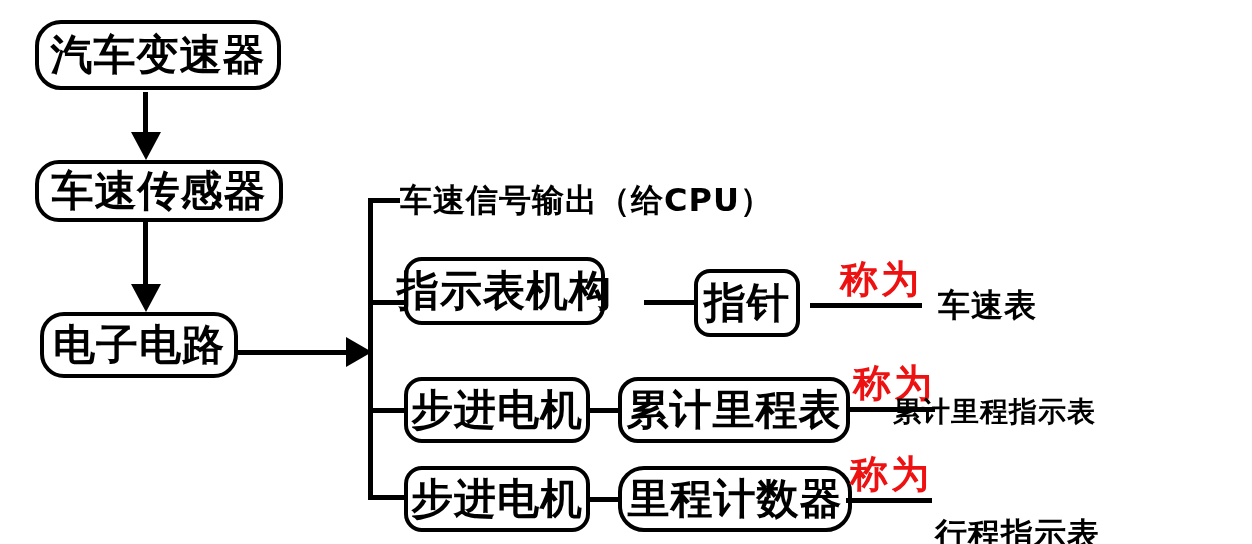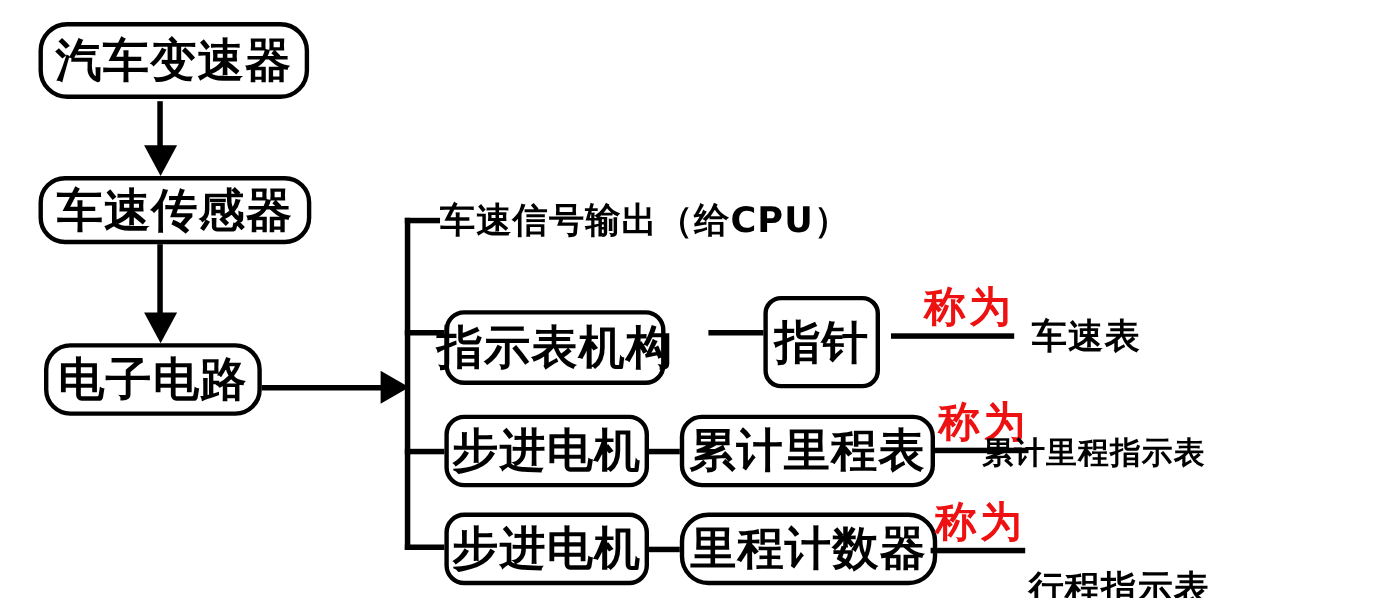--- a/index.html
+++ b/index.html
@@ -89,25 +89,25 @@
   <div class="arrowhead-right" style="left:346px; top:337px;"></div>
 
   <div class="line" style="left:368px; top:198px; width:5px; height:302px;"></div>
   <div class="line" style="left:368px; top:198px; width:32px; height:5px;"></div>
   <div class="line" style="left:368px; top:300px; width:36px; height:5px;"></div>
   <div class="line" style="left:368px; top:408px; width:36px; height:5px;"></div>
   <div class="line" style="left:368px; top:495px; width:36px; height:5px;"></div>
 
   <div class="label" style="left:400px; top:174px;">车速信号输出（给CPU）</div>
 
-  <div class="node" style="left:404px; top:282px; width:201px; height:68px; border-radius:18px;">
+  <div class="node" style="left:404px; top:257px; width:201px; height:68px; border-radius:18px;">
     <span>指示表机构</span>
   </div>
   <div class="line" style="left:644px; top:300px; width:50px; height:5px;"></div>
-  <div class="node" style="left:694px; top:269px; width:106px; height:84px; border-radius:16px;">
+  <div class="node" style="left:694px; top:269px; width:106px; height:68px; border-radius:16px;">
     <span>指针</span>
   </div>
   <div class="relation" style="left:810px; top:259px; width:112px;">
     <span class="word">称为</span>
   </div>
   <div class="label" style="left:938px; top:279px;">车速表</div>
 
   <div class="node" style="left:404px; top:377px; width:186px; height:66px; border-radius:18px;">
     <span>步进电机</span>
   </div>

